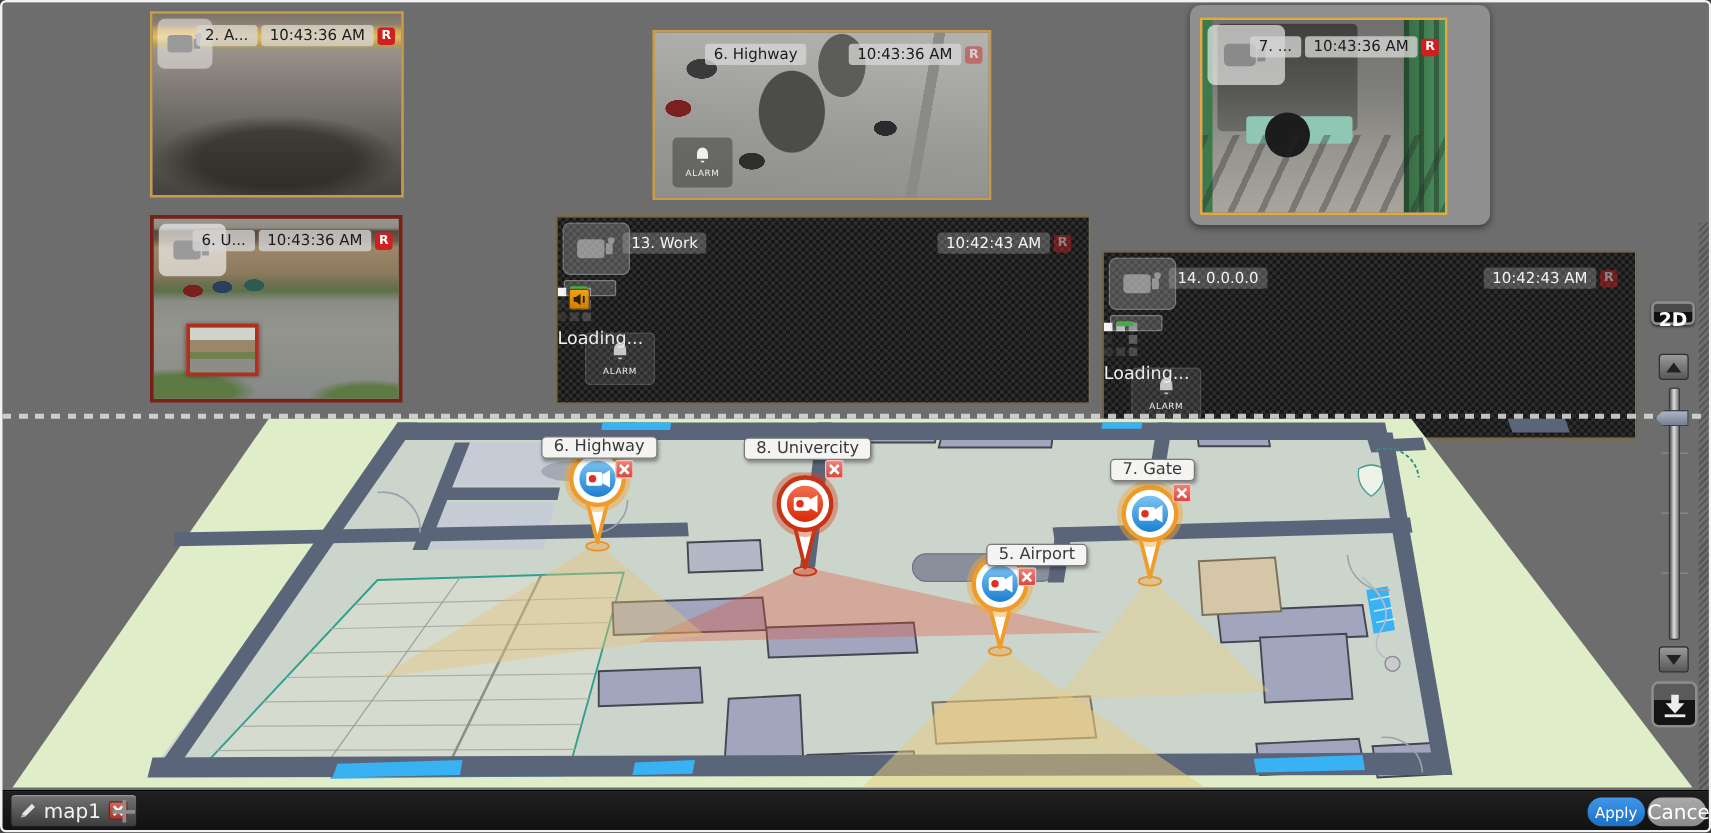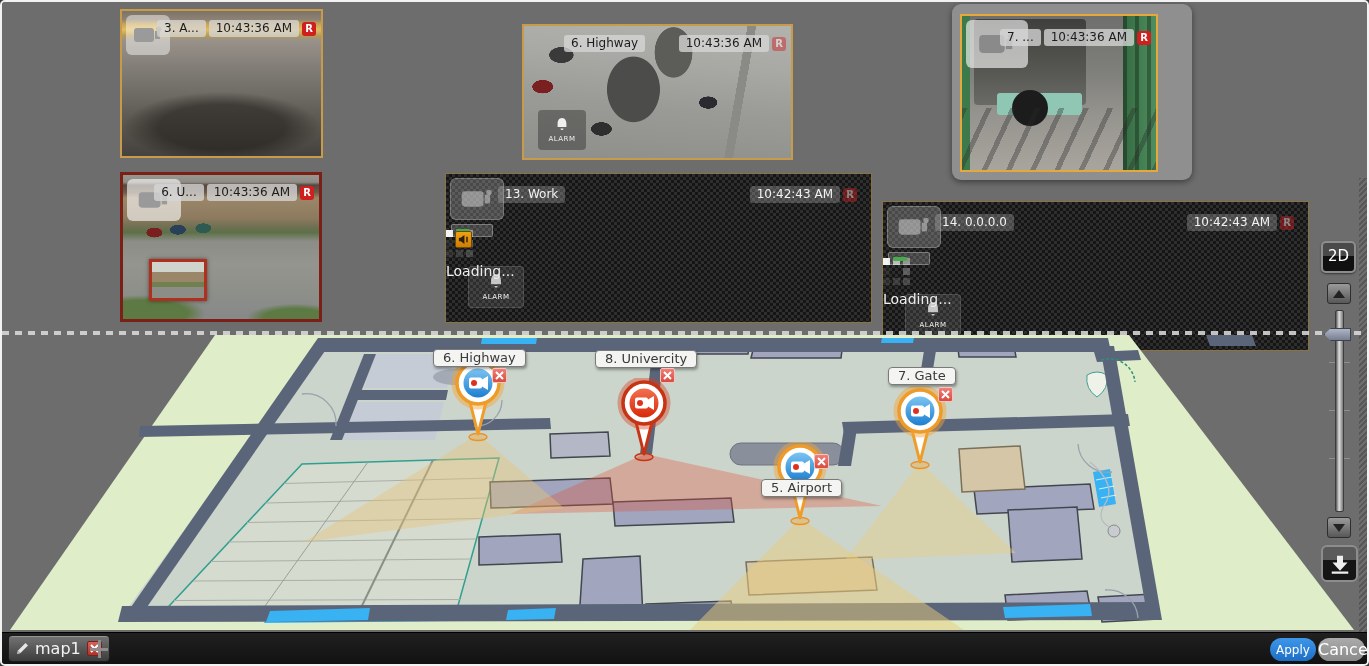--- a/index.html
+++ b/index.html
@@ -89,23 +89,23 @@
   
   .map-area { position:absolute; left:0; top:328px; width:1369px; height:302px; }
   .map-svg { position:absolute; left:0; top:0; }
   .map-label { position:absolute; background:#f4f4f2; border:1px solid #7a7a7a; border-radius:4px; padding:0px 9px 1px;
       font-size:13px; color:#3a3a3a; box-shadow:1px 2px 3px rgba(0,0,0,.35); white-space:nowrap; z-index:12; }
   .xbadge { position:absolute; width:15px; height:15px; border-radius:2px; z-index:12;
       background:linear-gradient(180deg,#ef8078,#d84b40); border:1px solid #f4c5c0; display:flex; align-items:center; justify-content:center; }
   .pin { position:absolute; width:56px; height:84px; z-index:11; }
 
   
-  .btn-2d { position:absolute; left:1319px; top:239px; width:35px; height:32px; border-radius:5px; z-index:15;
+  .btn-2d { position:absolute; left:1319px; top:239px; width:35px; height:19px; border-radius:5px; z-index:15;
       background:linear-gradient(180deg,#4a4a4a 0 45%,#101010 45% 100%); border:2px solid #8d8d8d; box-shadow:0 1px 2px rgba(0,0,0,.5);
-      color:#fff; font-weight:normal; font-size:15px; text-align:center; line-height:26px; }
+      color:#fff; font-weight:bold; font-size:15px; text-align:center; line-height:26px; }
   .arrow-btn { position:absolute; left:1325px; width:24px; height:21px; border-radius:3px; z-index:15;
       background:linear-gradient(180deg,#9a9a9a,#585858); border:1px solid #2e2e2e; display:flex; align-items:center; justify-content:center; }
   .arr-up { top:281px; } .arr-down { top:515px; }
   .tri-up { width:0; height:0; border-left:6px solid transparent; border-right:6px solid transparent; border-bottom:8px solid #222; }
   .tri-down { width:0; height:0; border-left:6px solid transparent; border-right:6px solid transparent; border-top:8px solid #222; }
   .slider-track { position:absolute; left:1333px; top:308px; width:9px; height:202px; z-index:14;
       background:linear-gradient(90deg,#555,#e0e0e0 45%,#777); border:1px solid #3c3c3c; border-radius:2px; }
   .slider-handle { position:absolute; left:1322px; top:326px; width:27px; height:13px; z-index:16;
       background:linear-gradient(180deg,#aeb6c6,#767e90); border:1px solid #3c4250;
       clip-path:polygon(0 50%, 26% 0, 100% 0, 100% 100%, 26% 100%); }
@@ -139,21 +139,21 @@
     <div class="tile vtile t5">
       <div class="scene scene-airport"></div>
       <div class="cam-chip faint">
         <svg width="30" height="22" viewBox="0 0 30 22">
             <rect x="1" y="4" width="20" height="14" rx="3" fill="#9a9a9a"></rect>
             <rect x="22" y="7" width="5" height="8" fill="#9a9a9a"></rect>
             <circle cx="26" cy="5" r="2.5" fill="#9a9a9a"></circle>
           </svg>
       </div>
       <div class="hdr">
-        <span class="pill">3. A...</span>
+        <span class="pill">2. A...</span>
         <span class="pill">10:43:36 AM</span>
         <span class="rec">R</span>
       </div>
     </div>
 
     <div class="tile vtile t6">
       <div class="scene scene-highway"></div>
       <div class="hdr spread" style="left:40px;">
         <span class="pill">6. Highway</span>
         <span style="display:flex;gap:3px;align-items:center;">
@@ -454,21 +454,21 @@
       <circle cx="28" cy="25" r="21" fill="#fff" stroke="#ee9b2a" stroke-width="3.5"></circle>
       <circle cx="28" cy="25" r="14.5" fill="url(#bg3)"></circle>
       <rect x="19" y="19.5" width="13" height="11" rx="2" fill="#fff"></rect>
         <circle cx="24" cy="25" r="3" fill="#e03020"></circle>
       <path d="M32,21.5 L38,18 L38,32 L32,28.5 Z" fill="#fff"></path>
     </svg>
 
     <div class="map-label" style="left:431px; top:19px;">6. Highway</div>
     <div class="map-label" style="left:593px; top:20px;">8. Univercity</div>
     <div class="map-label" style="left:886px; top:37px;">7. Gate</div>
-    <div class="map-label" style="left:759px; top:105px;margin-top:44px;">5. Airport</div>
+    <div class="map-label" style="left:787px; top:105px;">5. Airport</div>
     <div class="xbadge" style="left:490px; top:38px;">
         <svg width="9" height="9" viewBox="0 0 9 9">
           <path d="M1,1 L8,8 M8,1 L1,8" stroke="#fff" stroke-width="2"></path>
         </svg>
       </div>
     <div class="xbadge" style="left:658px; top:38px;">
         <svg width="9" height="9" viewBox="0 0 9 9">
           <path d="M1,1 L8,8 M8,1 L1,8" stroke="#fff" stroke-width="2"></path>
         </svg>
       </div>

